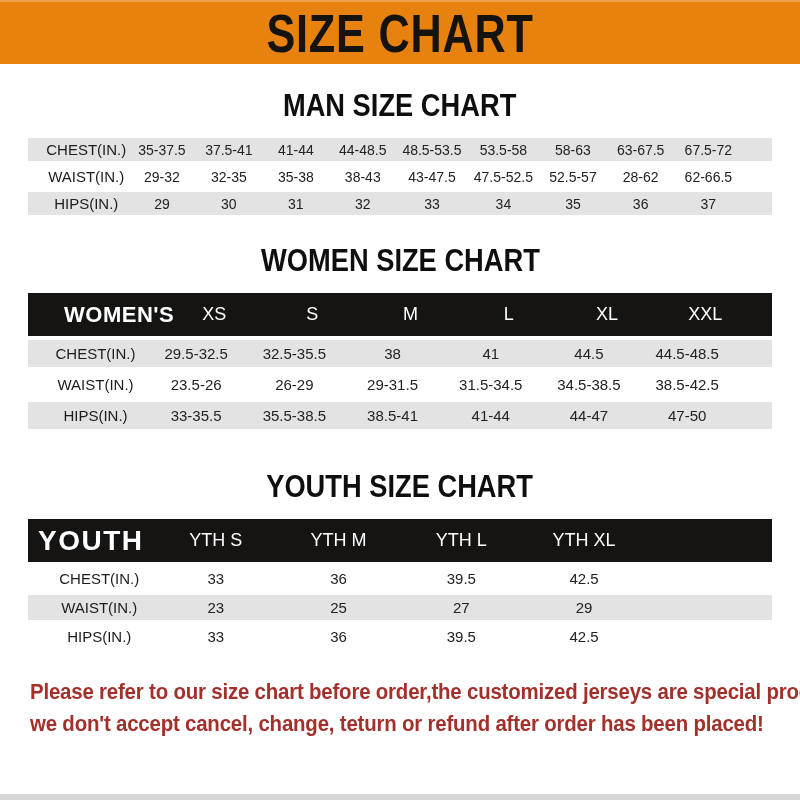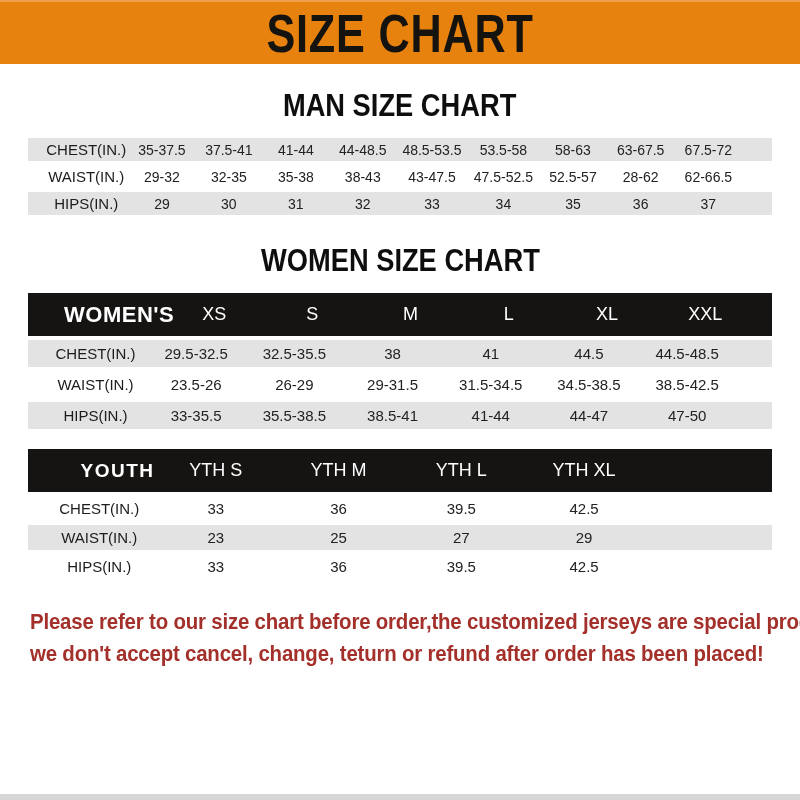--- a/index.html
+++ b/index.html
@@ -22,21 +22,21 @@
   
   table{width:744px; margin:12px auto 0 auto; border-collapse:separate; border-spacing:0 4px; table-layout:fixed;}
   td,th{padding:0; font-weight:normal;}
   .bar th{background:#161413; color:#ffffff; text-align:center; vertical-align:middle;}
   .bar .corner{text-align:left; padding-left:10px; font-weight:800;}
   .men-table .bar th{height:29px; font-size:16px;}
   .men-table .bar .corner{font-size:21px; letter-spacing:0.5px;}
   .women-table .bar th{height:43px; font-size:18px;padding-left:36px;}
   .women-table .bar .corner{font-size:22px; letter-spacing:0.5px;}
   .youth-table .bar th{height:43px; font-size:18px;}
-  .youth-table .bar .corner{font-size:19px; letter-spacing:1.5px;text-align:right;}
+  .youth-table .bar .corner{font-size:28px; letter-spacing:1.5px;}
 
   .datarow td{text-align:center; vertical-align:middle; color:#222222; background:#ffffff;}
   .men-table .datarow td{height:23px; font-size:14px;}
   .women-table .datarow td{height:27px; font-size:15px;}
   .youth-table .datarow td{height:25px; font-size:15px;}
   .datarow.shade td{background:#E3E3E3;}
   .datarow td.rowlabel{font-size:15px; color:#1c1c1c;padding-left:16px;}
 
   
   .footer-note{margin:24px 0 0 30px; color:#A3302A;}
@@ -165,20 +165,23 @@
       <td>35.5-38.5</td>
       <td>38.5-41</td>
       <td>41-44</td>
       <td>44-47</td>
       <td>47-50</td>
       <td></td>
     </tr>
   </tbody>
     </table>
 
+  <h2 class="section-title t-youth">
+    <span>YOUTH SIZE CHART</span>
+  </h2>
   <table class="youth-table">
     <colgroup>
       <col style="width:17%">
         <col style="width:16.5%">
         <col style="width:16.5%">
         <col style="width:16.5%">
       <col style="width:16.5%">
         <col style="width:17%">
     </colgroup>
     <tbody>

